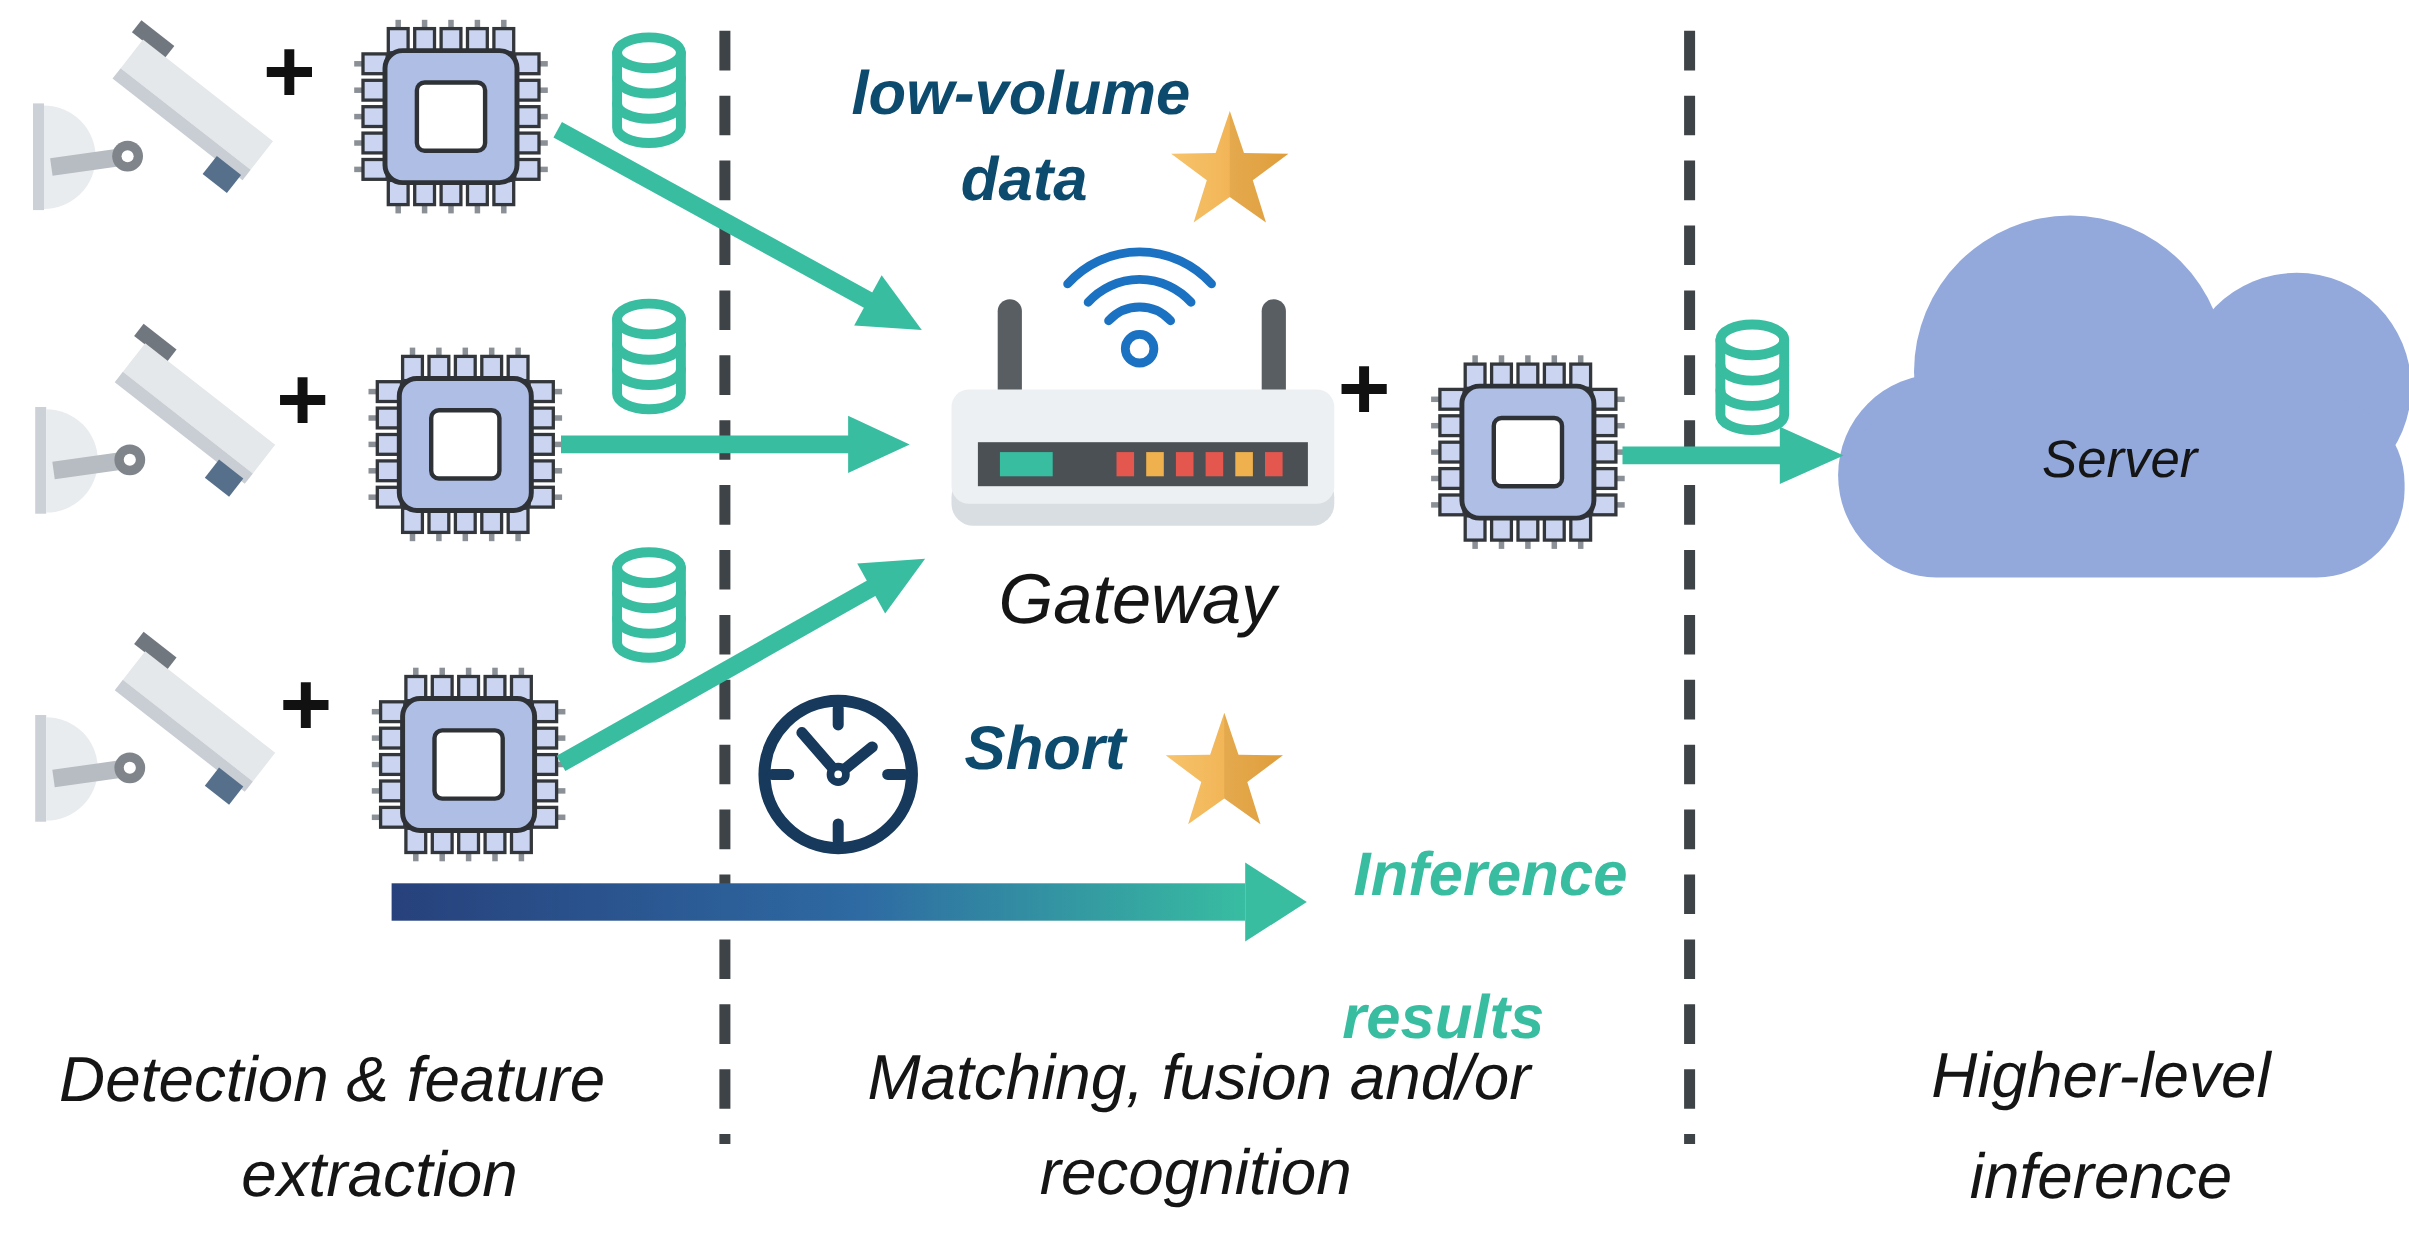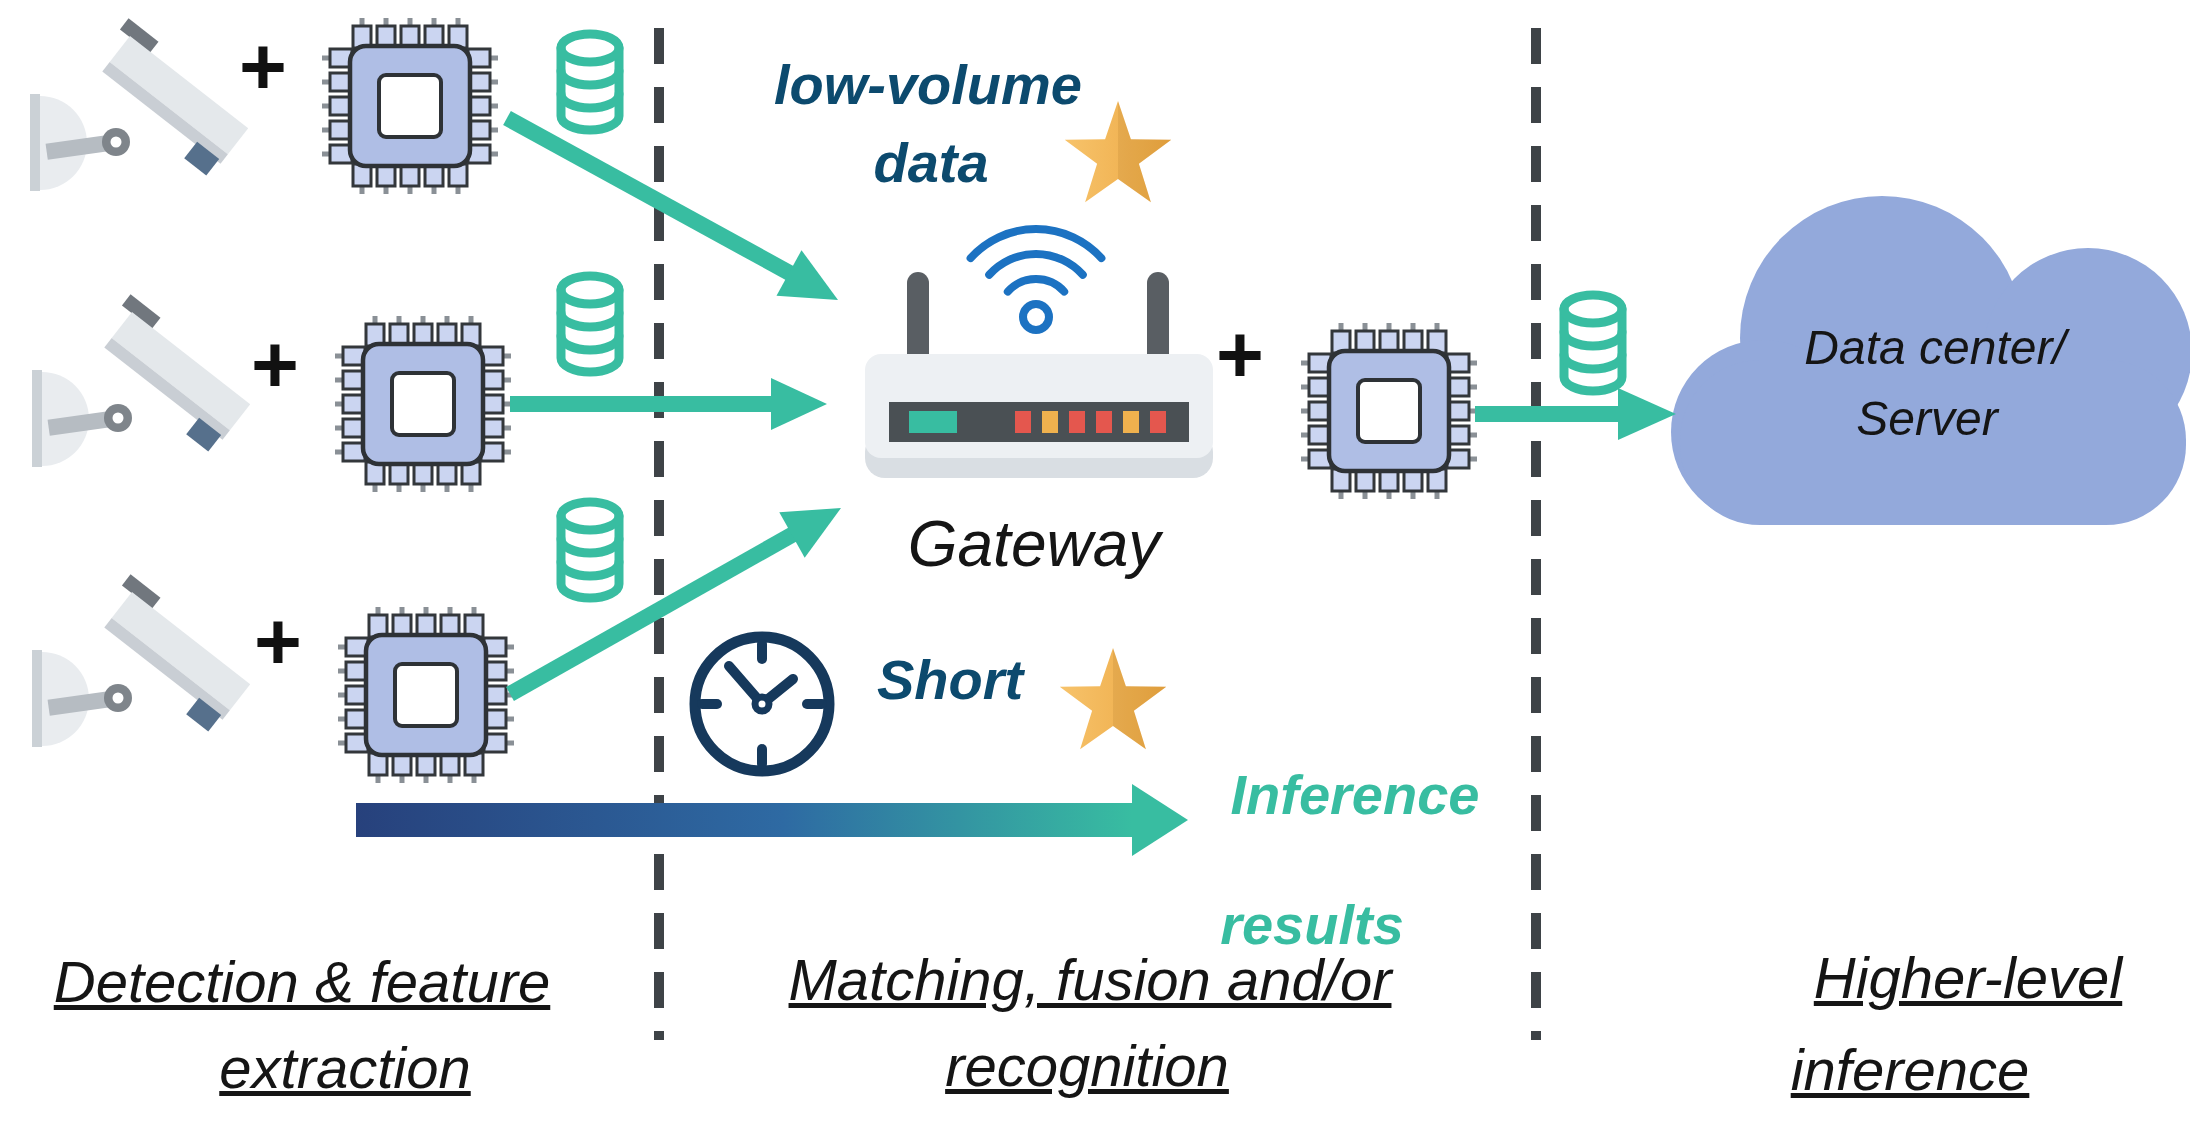--- a/index.html
+++ b/index.html
@@ -7,21 +7,21 @@
     position:relative;width:2190px;height:1140px;background:#ffffff;
     overflow:hidden;font-family:"Liberation Sans",sans-serif;
   }
   #vector{position:absolute;left:0;top:0;}
   .txt{
     position:absolute;transform:translate(-50%,-50%);
     white-space:nowrap;font-style:italic;color:#151515;line-height:1;
   }
   .purple{color:#0c4a6e;font-weight:bold;font-size:56px;}
   .teal{color:#38BDA1;font-weight:bold;font-size:56px;}
-  .black-lab{font-size:58px;text-decoration:underline;}
+  .black-lab{font-size:58px;}
   .cloud-lab{font-size:48px;}
   .gw{font-size:64px;}
   .plus{font-style:normal;font-weight:600;font-size:82px;color:#111;}
 </style>
 </head>
 <body>
 
 <div id="stage">
 
   <svg id="vector" width="2190" height="1140" viewBox="0 0 2190 1140">
@@ -175,25 +175,24 @@
   <div class="txt purple" style="left:928px;top:85px;">low-volume</div>
   <div class="txt purple" style="left:931px;top:163px;">data</div>
 
   <div class="txt purple" style="left:950px;top:680px;">Short</div>
 
   <div class="txt teal" style="left:1355px;top:795px;">Inference</div>
   <div class="txt teal" style="left:1312px;top:925px;">results</div>
 
   <div class="txt gw" style="left:1034px;top:544px;">Gateway</div>
 
-  <div class="txt cloud-lab" style="left:1935px;top:348px;">Data center/</div>
   <div class="txt cloud-lab" style="left:1927px;top:419px;">Server</div>
 
   <div class="txt black-lab" style="left:302px;top:982px;">Detection &amp; feature</div>
   <div class="txt black-lab" style="left:304px;top:1068px;margin-left:41px;">extraction</div>
 
   <div class="txt black-lab" style="left:1087px;top:1066px;">recognition</div>
   <div class="txt black-lab" style="left:1090px;top:980px;">Matching, fusion and/or</div>
 
-  <div class="txt black-lab" style="left:1968px;top:978px;">Higher-level</div>
+  <div class="txt black-lab" style="left:1910px;top:978px;">Higher-level</div>
   <div class="txt black-lab" style="left:1910px;top:1070px;">inference</div>
 
 </div>
 
 </body></html>

